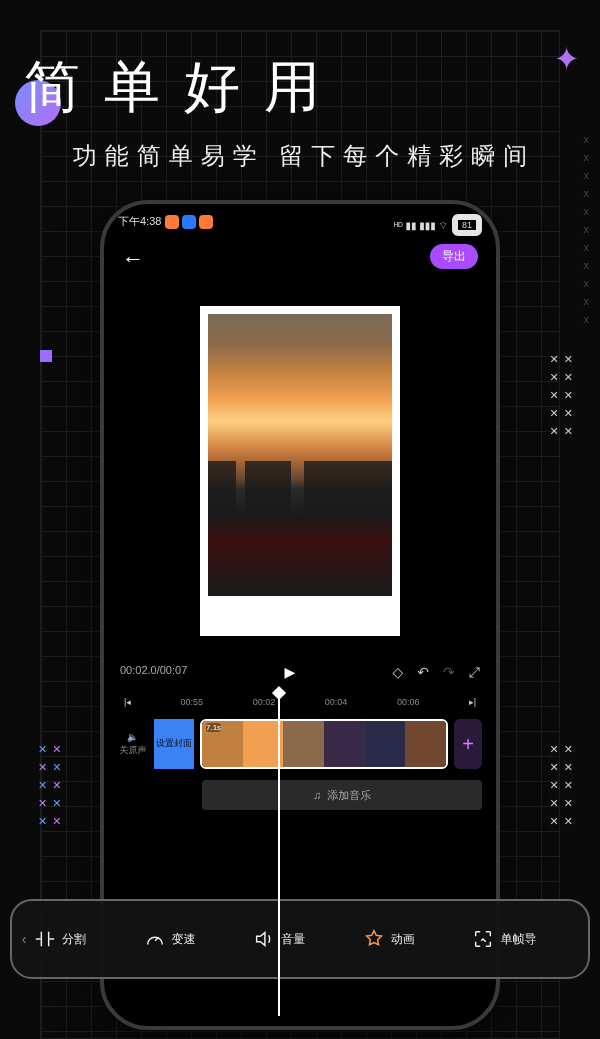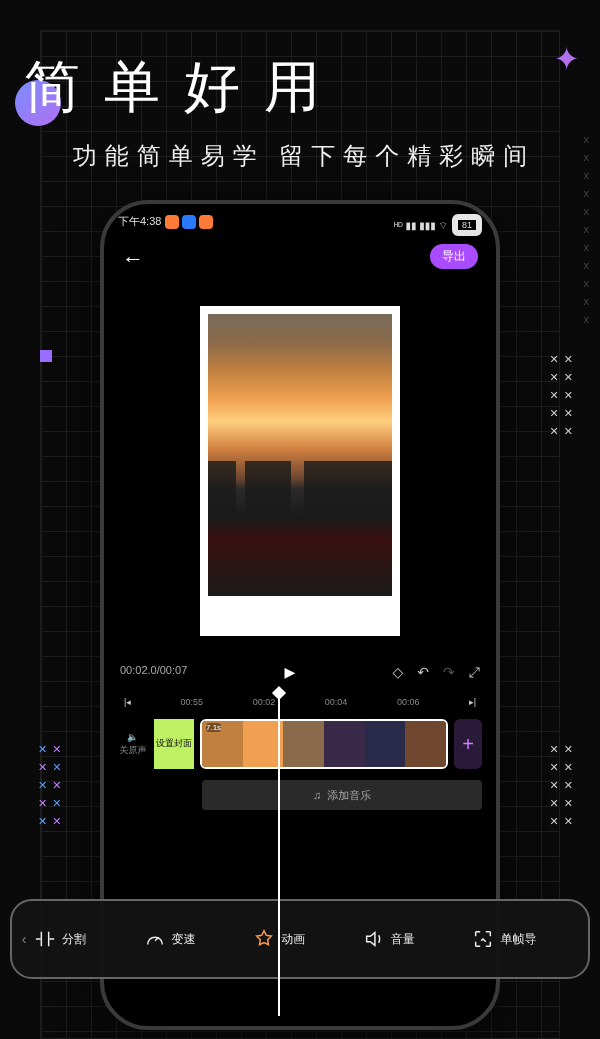--- a/index.html
+++ b/index.html
@@ -131,21 +131,21 @@
 
   .timeline-row{
     display:flex; align-items:center; gap:6px; margin-top:6px; height:56px;
     position:relative;
   }
   .mute-col{
     width:30px; text-align:center; color:#888; font-size:9px;
     display:flex; flex-direction:column; align-items:center; gap:2px;
   }
   .cover-btn{
-    width:40px; height:50px; background:#bef264; font-size:9px; color:#111;
+    width:40px; height:50px; background:#3b82f6; font-size:9px; color:#111;
     display:flex; align-items:center; justify-content:center; text-align:center;
     line-height:1.1;
   }
   .clips{
     flex:1; height:50px; border:2px solid #fff; border-radius:6px;
     display:flex; overflow:hidden; position:relative;
   }
   .clip-label{ position:absolute; top:2px; left:4px; font-size:8px; color:#fff; background:rgba(0,0,0,.4); padding:0 0; border-radius:3px;}
   .clip{ flex:1; background:#704830; }
   .clip:nth-child(2){ background:#c08040;}
@@ -297,39 +297,39 @@
   <div class="tool">
     <div class="tool-icon">
       <svg viewBox="0 0 24 24">
           <path d="M4 18a8 8 0 1 1 16 0"></path>
           <path d="M12 14l4-4"></path>
         </svg>
     </div>
     <div class="tool-label">变速</div>
   </div>
 
-  <div class="tool warn">
-    <div class="tool-icon">
-      <svg viewBox="0 0 24 24" style="stroke:#ff9a4a">
-          <path d="M12 3l2.5 5 5.5.8-4 3.9.9 5.5L12 15.8 7.1 18.2 8 12.7 4 8.8l5.5-.8L12 3z"></path>
-        </svg>
-    </div>
-    <div class="tool-label">动画</div>
-  </div>
-
   <div class="tool">
     <div class="tool-icon">
       <svg viewBox="0 0 24 24">
           <path d="M4 9v6h4l5 4V5L8 9H4z"></path>
           <path d="M17 8c1.5 1.5 1.5 6.5 0 8"></path>
         </svg>
     </div>
     <div class="tool-label">音量</div>
   </div>
 
+  <div class="tool warn">
+    <div class="tool-icon">
+      <svg viewBox="0 0 24 24" style="stroke:#ff9a4a">
+          <path d="M12 3l2.5 5 5.5.8-4 3.9.9 5.5L12 15.8 7.1 18.2 8 12.7 4 8.8l5.5-.8L12 3z"></path>
+        </svg>
+    </div>
+    <div class="tool-label">动画</div>
+  </div>
+
 
   <div class="tool">
     <div class="tool-icon">
       <svg viewBox="0 0 24 24">
           <path d="M4 4h5M4 4v5M20 4h-5M20 4v5M4 20h5M4 20v-5M20 20h-5M20 20v-5"></path>
           <path d="M10 14l2-2 3 3"></path>
         </svg>
     </div>
     <div class="tool-label">单帧导</div>
   </div>

